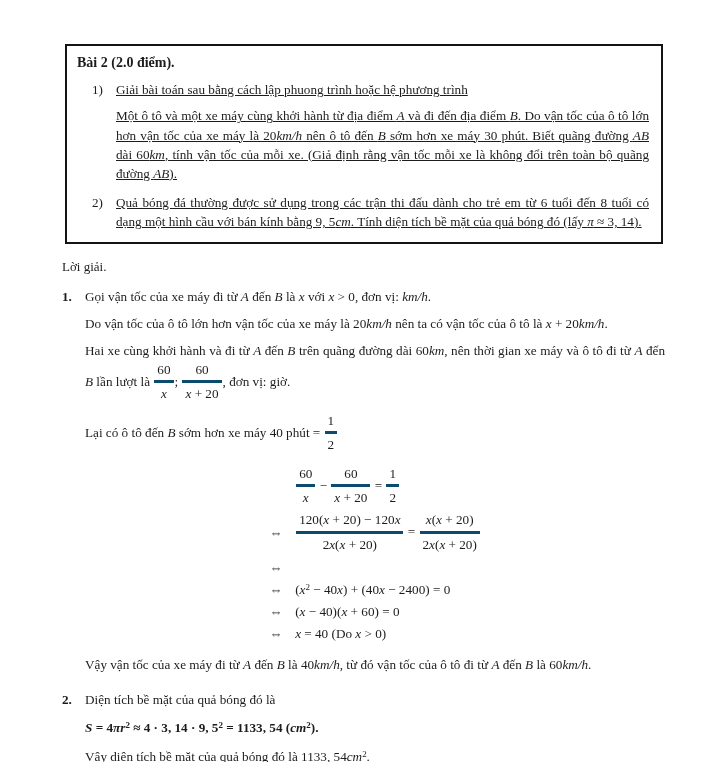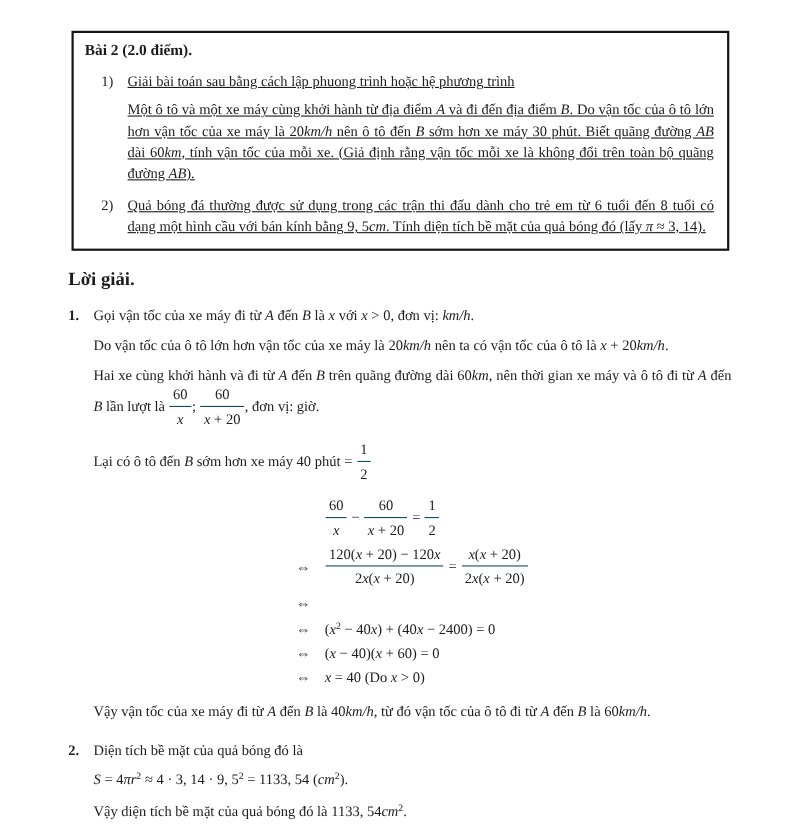--- a/index.html
+++ b/index.html
@@ -1,54 +1,54 @@
 <!DOCTYPE html>
 <html><head>
 <meta charset="utf-8">
 <style>
   html,body{margin:0;padding:0;}
   body{
     width:725px;height:762px;overflow:hidden;background:#ffffff;
     font-family:"Liberation Serif","DejaVu Serif",serif;
     font-size:13.2px;line-height:1.45;color:#1c1c1c;
   }
-  .page{box-sizing:border-box;width:725px;height:616px;padding:28px 60px 16px 62px;}
+  .page{box-sizing:border-box;width:725px;height:616px;padding:28px 60px 16px 62px;margin-top:16px;}
 
   
   .problem-box{
     box-sizing:border-box;border:2px solid #141414;margin-left:3px;width:598px;
     padding:7px 12px 11px 10px;
   }
   .box-title{font-weight:bold;font-size:14px;margin:0 0 7px 0;}
   .enum{display:flex;margin-left:15px;}
   .enum + .enum{margin-top:10px;}
   .enum-label{flex:none;width:24px;}
   .enum-body{flex:1;min-width:0;}
   .enum-body .intro{margin:0 0 7px 0;}
   .para{margin:0;text-align:justify;text-decoration:underline;}
 
   
-  .sol-heading{font-weight:bold;font-size:17px;margin:14px 0 10px 0;}
+  .sol-heading{font-weight:normal;font-size:13px;margin:14px 0 10px 0;}
   .step{display:flex;margin:0 0 8px 0;}
   .step-label{flex:none;width:23px;font-weight:bold;}
   .step-body{flex:1;min-width:0;}
   .step-body p{margin:0 0 8px 0;text-align:justify;}
 
   
   .eq-block{width:fit-content;margin:10px auto 12px auto;}
   .eq-row{display:flex;align-items:center;margin:3px 0;}
   .eq-marker{flex:none;width:26px;}
   .eq-expr{white-space:nowrap;}
-  .formula{text-align:right;margin:2px 0 10px 0 !important;}
+  .formula{text-align:right;margin:2px 0 10px 0 !important;font-weight:bold;}
 
   
   .mi{font-style:italic;}
   .sp{font-size:0.68em;vertical-align:0.5em;}
   .frac{display:inline-block;text-align:center;vertical-align:middle;margin:0 1px;position:relative;top:-1px;}
-  .frac .num{display:block;padding:0 3px 1px 3px;border-bottom:1px solid #0c4a6e;}
+  .frac .num{display:block;padding:0 3px 1px 3px;border-bottom:3px solid #0c4a6e;}
   .frac .den{display:block;padding:1px 3px 0 3px;}
 
   
   .qed-row{display:flex;justify-content:flex-end;margin-top:2px;}
   .qed{display:inline-block;width:11px;height:11px;border:1.5px solid #4a4a4a;background:#fff;}
 </style>
 </head>
 <body>
 
 <div class="page">

